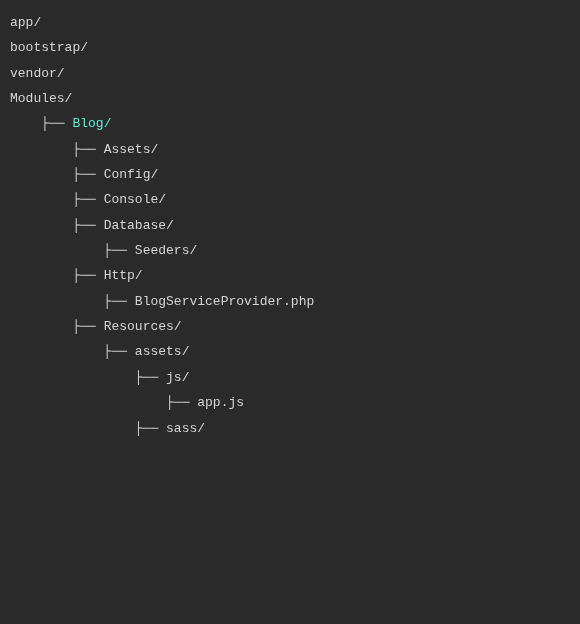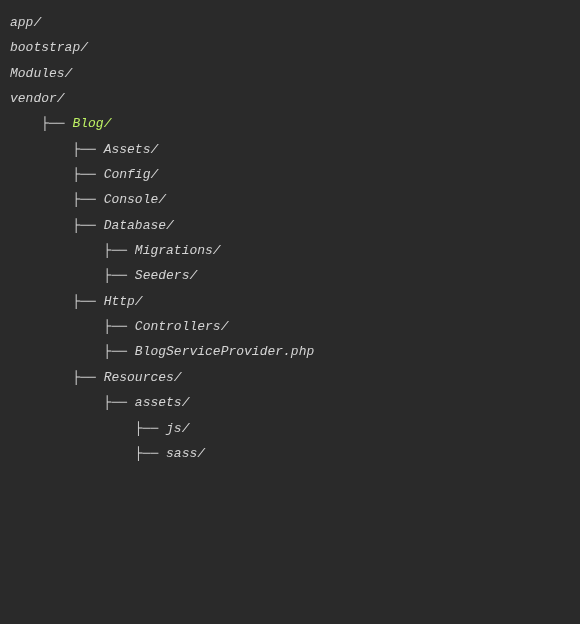--- a/index.html
+++ b/index.html
@@ -9,47 +9,45 @@
     font-family: "Consolas", "Monaco", "Courier New", monospace;
     font-size: 13px;
     color: #d4d4d4;
     width: 560px;
     height: 604px;
     overflow: hidden;
   }
   .tree-line {
     white-space: pre;
     line-height: 1.95;
-    font-style: italic;
   }
   .root {
     color: #d4d4d4;
   }
   .branch {
     color: #d4d4d4;
   }
   .highlight {
-    color: #bef264;
+    color: #5eead4;
   }
 </style>
 </head>
 <body>
 
 <div id="tree-container">
     <div class="tree-line"><span class="branch"></span><span class="root">app/</span></div>
     <div class="tree-line"><span class="branch"></span><span class="root">bootstrap/</span></div>
+    <div class="tree-line"><span class="branch"></span><span class="root">vendor/</span></div>
     <div class="tree-line"><span class="branch"></span><span class="root">Modules/</span></div>
-    <div class="tree-line"><span class="branch"></span><span class="root">vendor/</span></div>
     <div class="tree-line"><span class="branch">    ├── </span><span class="highlight">Blog/</span></div>
     <div class="tree-line"><span class="branch">        ├── </span><span class="root">Assets/</span></div>
     <div class="tree-line"><span class="branch">        ├── </span><span class="root">Config/</span></div>
     <div class="tree-line"><span class="branch">        ├── </span><span class="root">Console/</span></div>
     <div class="tree-line"><span class="branch">        ├── </span><span class="root">Database/</span></div>
-    <div class="tree-line"><span class="branch">            ├── </span><span class="root">Migrations/</span></div>
     <div class="tree-line"><span class="branch">            ├── </span><span class="root">Seeders/</span></div>
     <div class="tree-line"><span class="branch">        ├── </span><span class="root">Http/</span></div>
-    <div class="tree-line"><span class="branch">            ├── </span><span class="root">Controllers/</span></div>
     <div class="tree-line"><span class="branch">            ├── </span><span class="root">BlogServiceProvider.php</span></div>
     <div class="tree-line"><span class="branch">        ├── </span><span class="root">Resources/</span></div>
     <div class="tree-line"><span class="branch">            ├── </span><span class="root">assets/</span></div>
     <div class="tree-line"><span class="branch">                ├── </span><span class="root">js/</span></div>
+    <div class="tree-line"><span class="branch">                    ├── </span><span class="root">app.js</span></div>
     <div class="tree-line"><span class="branch">                ├── </span><span class="root">sass/</span></div>
   </div>
 
 </body></html>

